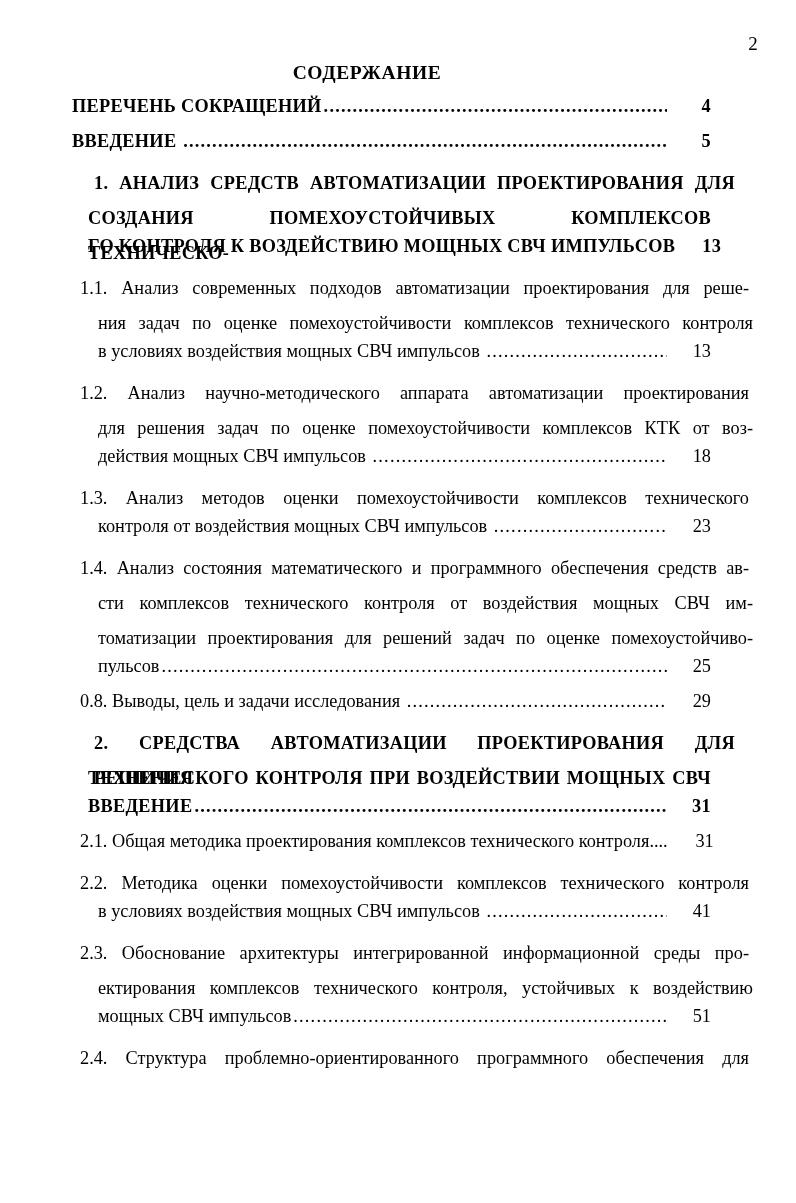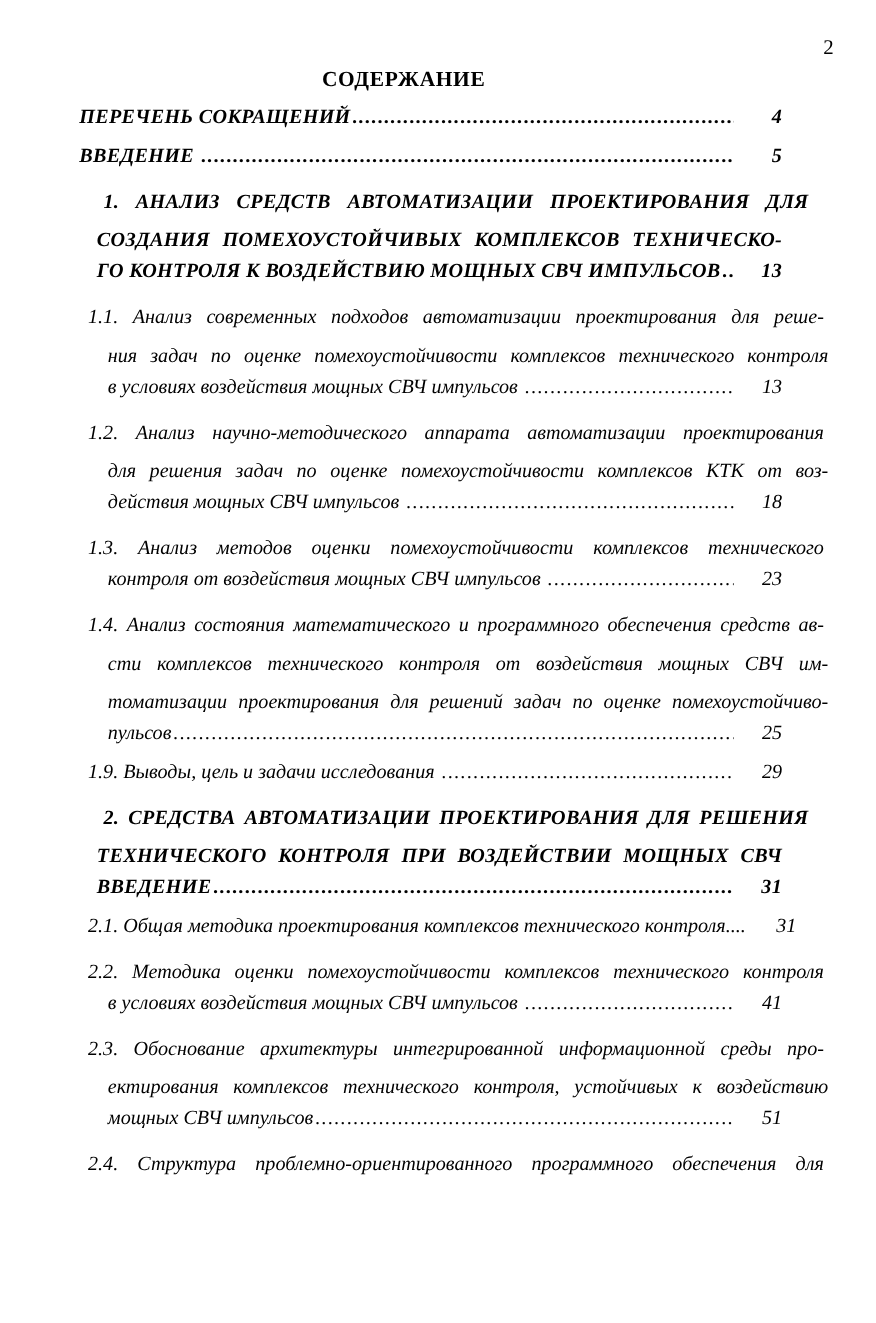--- a/index.html
+++ b/index.html
@@ -49,21 +49,20 @@
   .toc {
     position: absolute;
     top: 96px;
     left: 0;
     width: 796px;
   }
 
   
   .entry {
     width: 722px;
-    font-style: italic;
   }
 
   
   .tline {
     display: flex;
     align-items: baseline;
     height: 35px;
     box-sizing: border-box;
     padding-right: 11px;
     font-size: 18.3px;
@@ -210,21 +209,21 @@
           <span class="just-inner w-seccont-full">томатизации проектирования для решений задач по оценке помехоустойчиво-</span>
         </div>
         <div class="tline i-seccont">
           <span class="txt">пульсов</span>
           <span class="leader" aria-hidden="true"></span>
           <span class="pnum">25</span>
         </div>
       </div>
       <div class="entry">
         <div class="tline i-sec">
-          <span class="txt">1.9. Выводы, цель и задачи исследования </span>
+          <span class="txt">0.8. Выводы, цель и задачи исследования </span>
           <span class="leader" aria-hidden="true"></span>
           <span class="pnum">29</span>
         </div>
       </div>
       <div class="entry">
         <div class="tline i-chap bold just">
           <span class="just-inner w-chap">2. СРЕДСТВА АВТОМАТИЗАЦИИ ПРОЕКТИРОВАНИЯ ДЛЯ РЕШЕНИЯ</span>
         </div>
         <div class="tline i-chapcont bold just">
           <span class="just-inner w-chapcont">ТЕХНИЧЕСКОГО КОНТРОЛЯ ПРИ ВОЗДЕЙСТВИИ МОЩНЫХ СВЧ</span>

